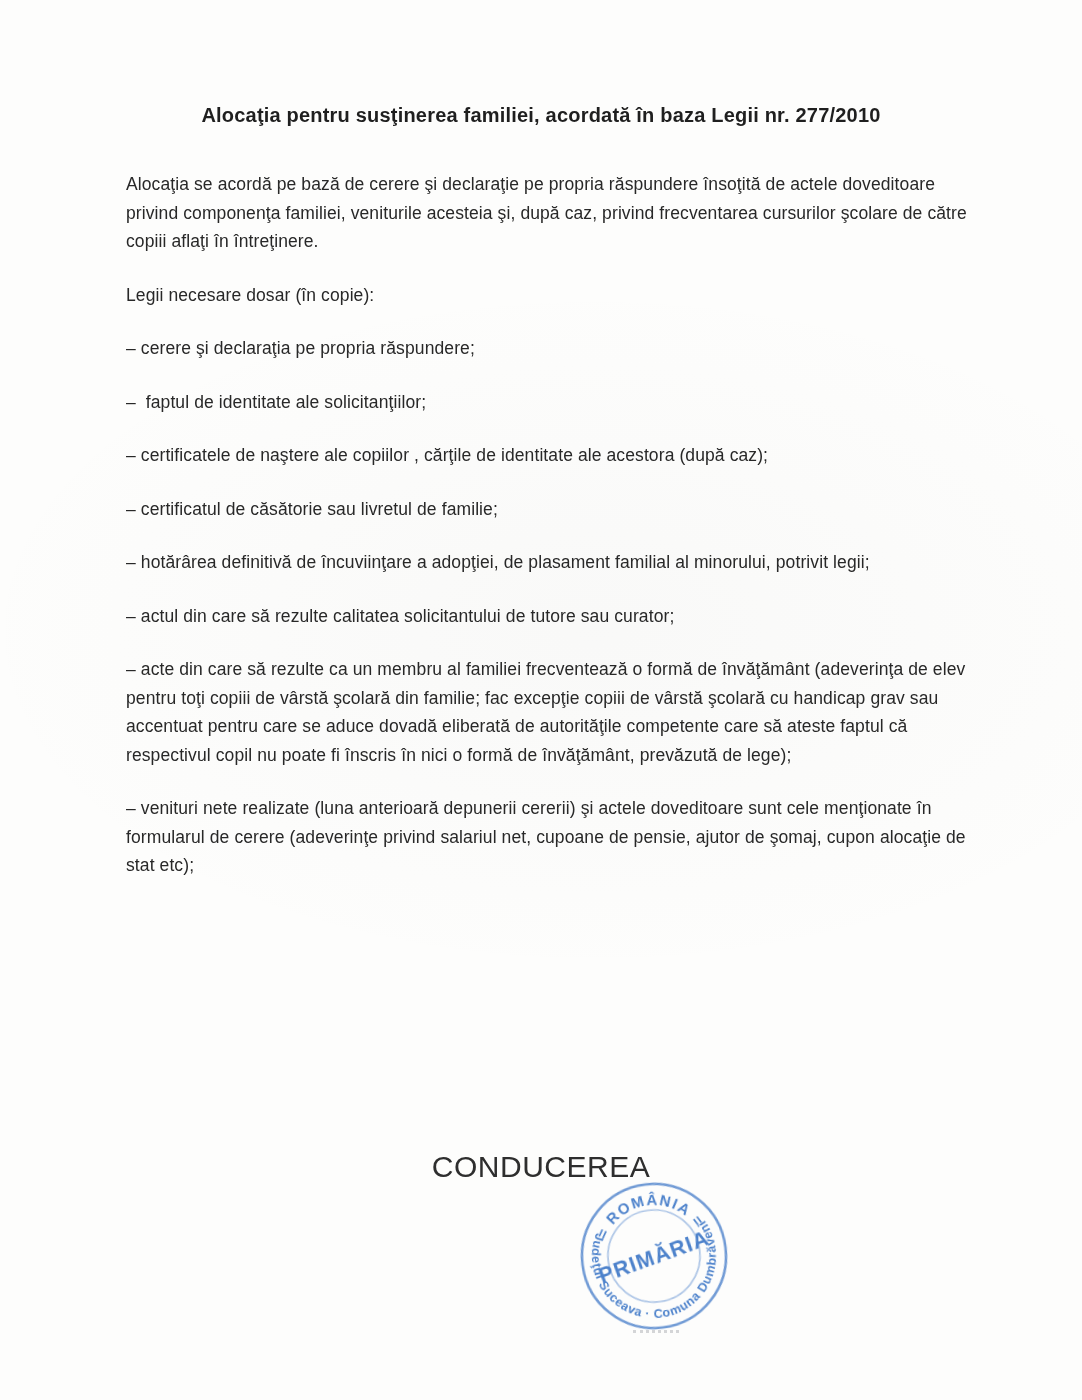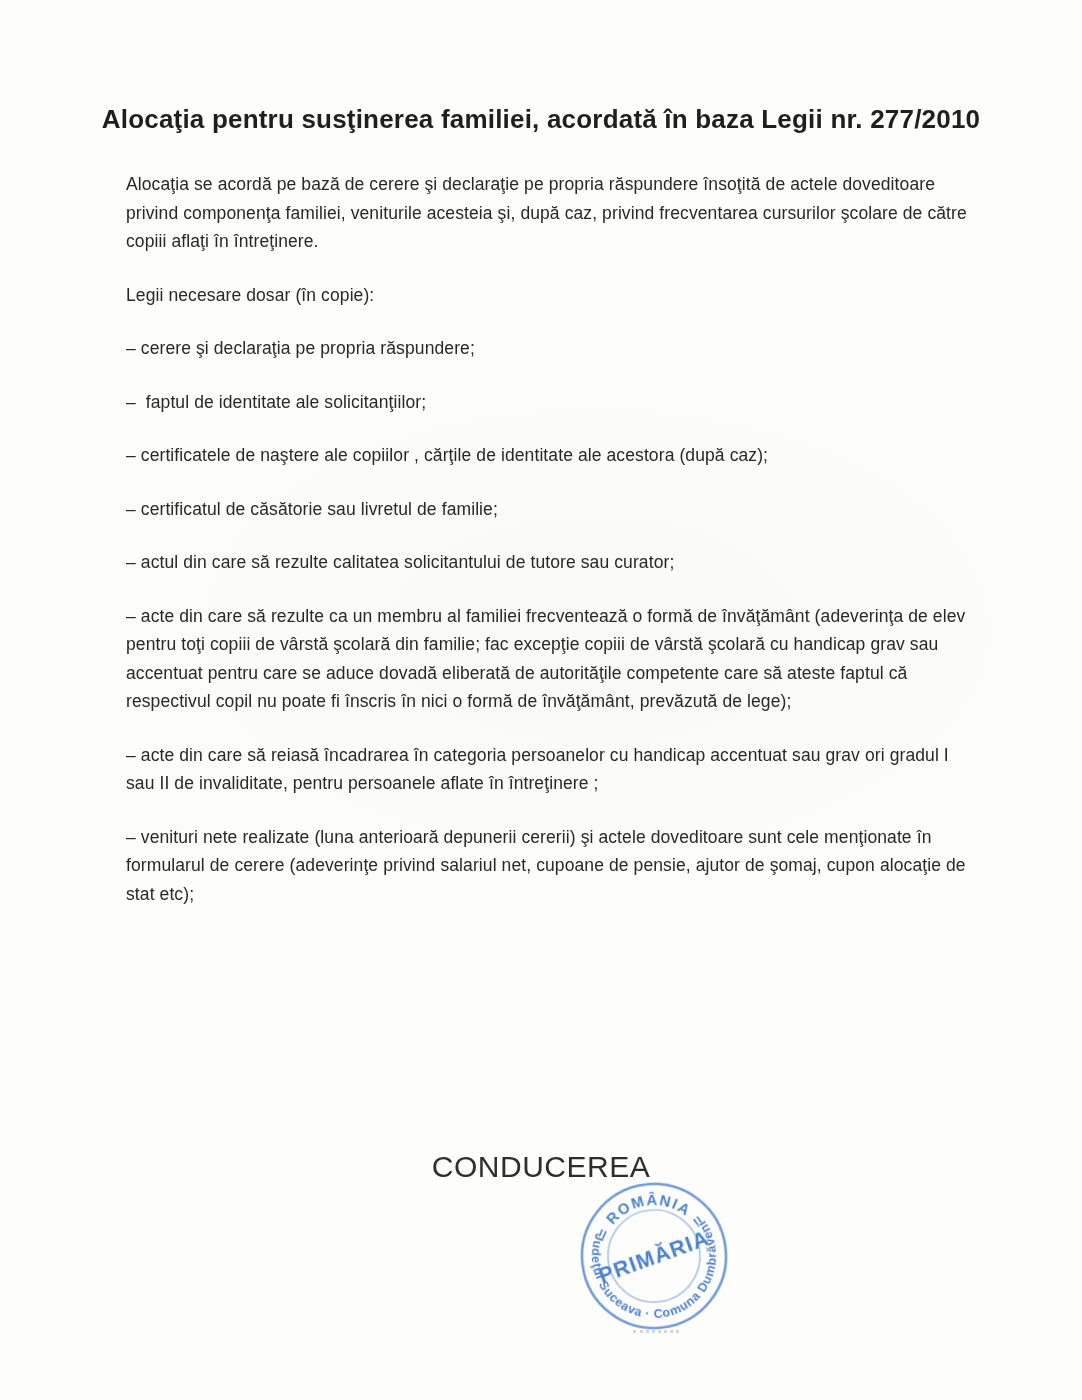--- a/index.html
+++ b/index.html
@@ -13,21 +13,21 @@
     font-family: "Liberation Sans", sans-serif;
     color: #262626;
     overflow: hidden;
   }
   .doc-title {
     position: absolute;
     left: 0;
     top: 104px;
     width: 1082px;
     text-align: center;
-    font-size: 26px;
+    font-size: 20px;
     font-weight: bold;
     color: #1f1f1f;
     white-space: nowrap;
     letter-spacing: 0.2px;
   }
   .content {
     position: absolute;
     left: 126px;
     top: 170px;
     width: 842px;
@@ -99,23 +99,23 @@
 
   <div class="content">
     <p>Alocaţia se acordă pe bază de cerere şi declaraţie pe propria răspundere însoţită de actele doveditoare privind componenţa familiei, veniturile acesteia şi, după caz, privind frecventarea cursurilor şcolare de către copiii aflaţi în întreţinere.</p>
 
     <p>Legii necesare dosar (în copie):</p>
 
     <p>– cerere şi declaraţia pe propria răspundere;</p>
     <p>–  faptul de identitate ale solicitanţiilor;</p>
     <p>– certificatele de naştere ale copiilor , cărţile de identitate ale acestora (după caz);</p>
     <p>– certificatul de căsătorie sau livretul de familie;</p>
+    <p>– hotărârea definitivă de încuviinţare a adopţiei, de plasament familial al minorului, potrivit legii;</p>
     <p>– actul din care să rezulte calitatea solicitantului de tutore sau curator;</p>
     <p>– acte din care să rezulte ca un membru al familiei frecventează o formă de învăţământ (adeverinţa de elev pentru toţi copiii de vârstă şcolară din familie; fac excepţie copiii de vârstă şcolară cu handicap grav sau accentuat pentru care se aduce dovadă eliberată de autorităţile competente care să ateste faptul că respectivul copil nu poate fi înscris în nici o formă de învăţământ, prevăzută de lege);</p>
-    <p>– acte din care să reiasă încadrarea în categoria persoanelor cu handicap accentuat sau grav ori gradul I sau II de invaliditate, pentru persoanele aflate în întreţinere ;</p>
     <p>– venituri nete realizate (luna anterioară depunerii cererii) şi actele doveditoare sunt cele menţionate în formularul de cerere (adeverinţe privind salariul net, cupoane de pensie, ajutor de şomaj, cupon alocaţie de stat etc);</p>
 
   </div>
 
   <div class="signature">CONDUCEREA</div>
 
   <svg class="stamp" viewBox="0 0 170 170" aria-hidden="true">
     <defs>
       <path id="arcTop" d="M 38.8 63.4 A 51 51 0 0 1 131.2 63.4" fill="none"></path>
       <path id="arcBottom" d="M 31.3 54 A 62 62 0 1 0 138.7 54" fill="none"></path>

